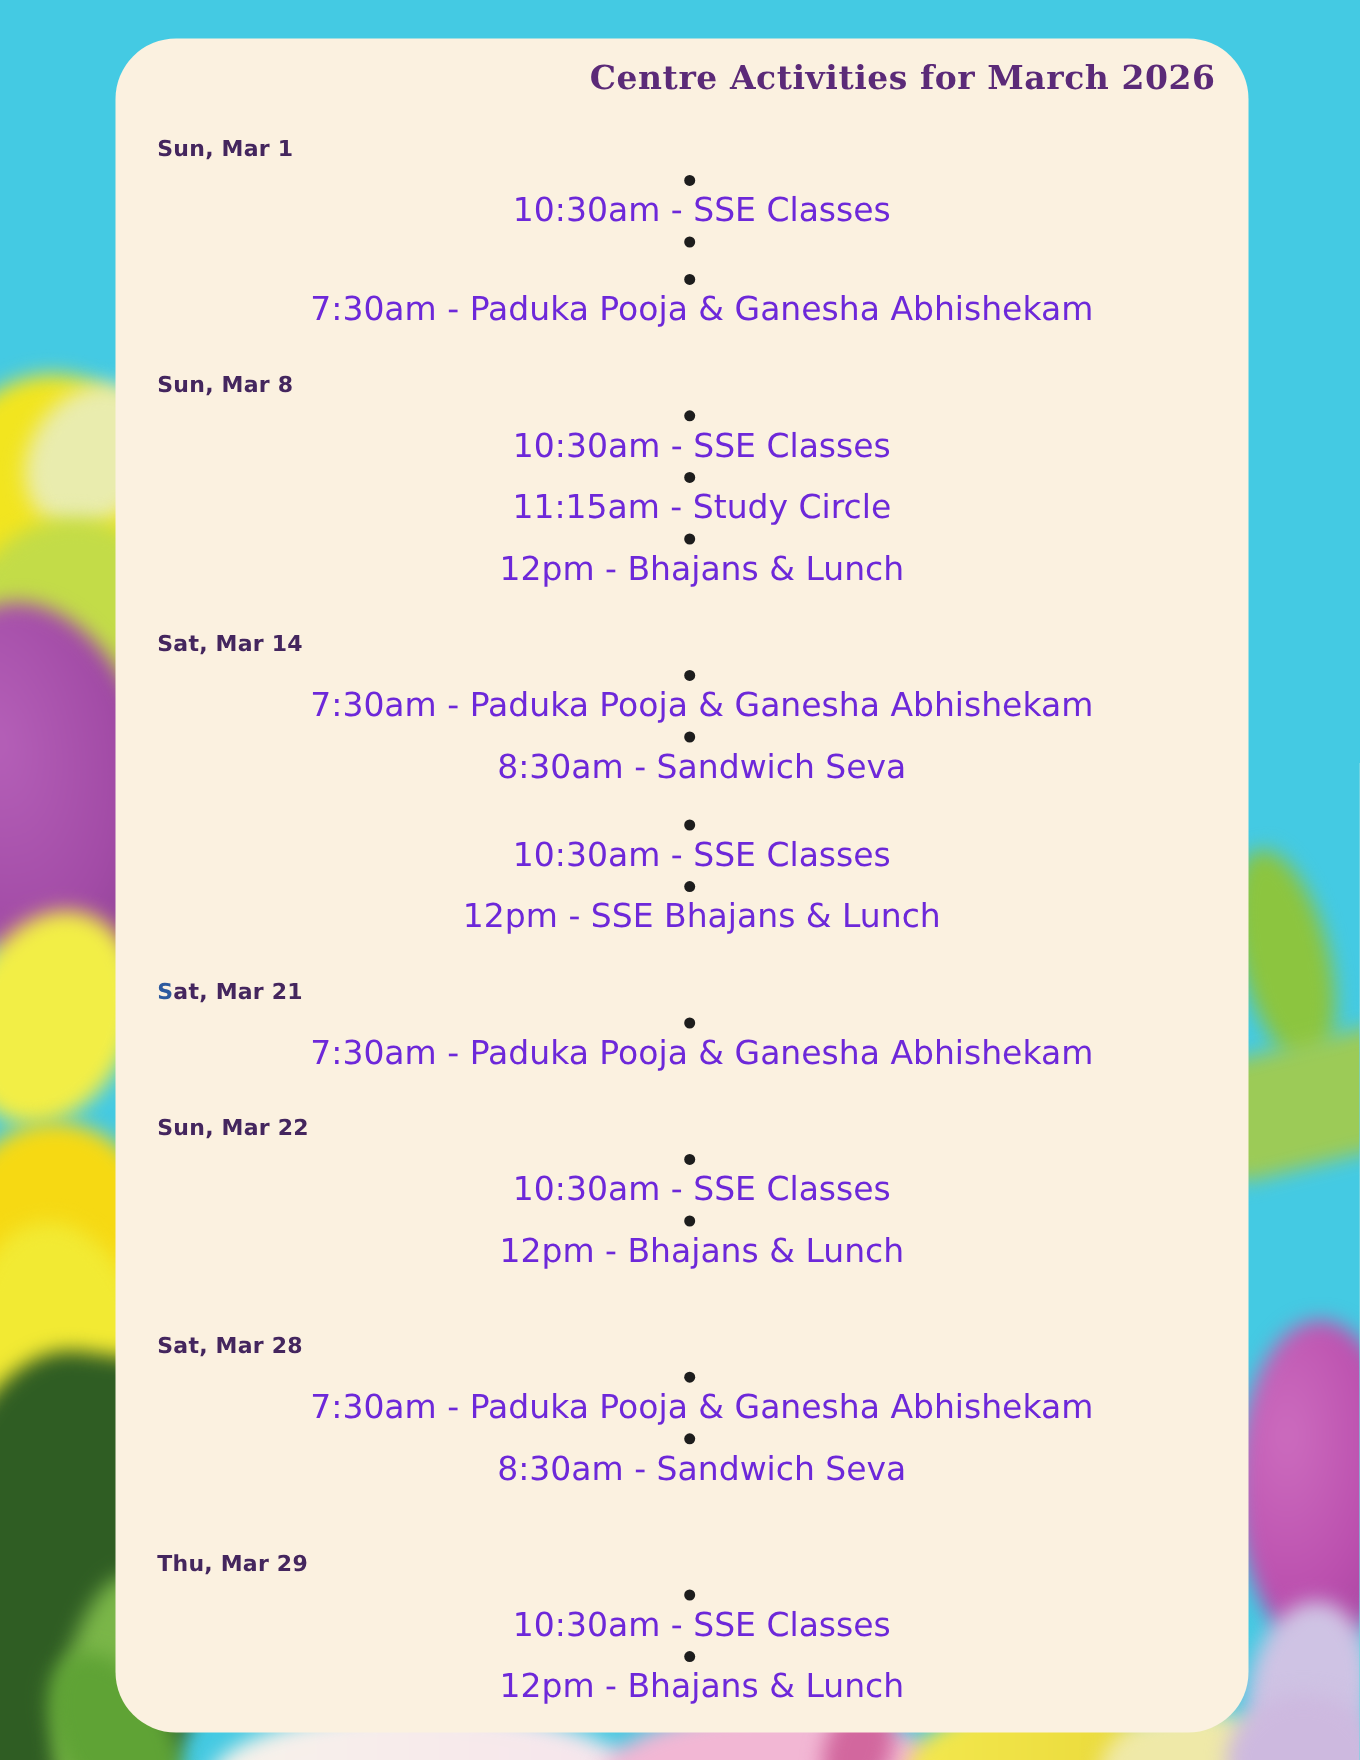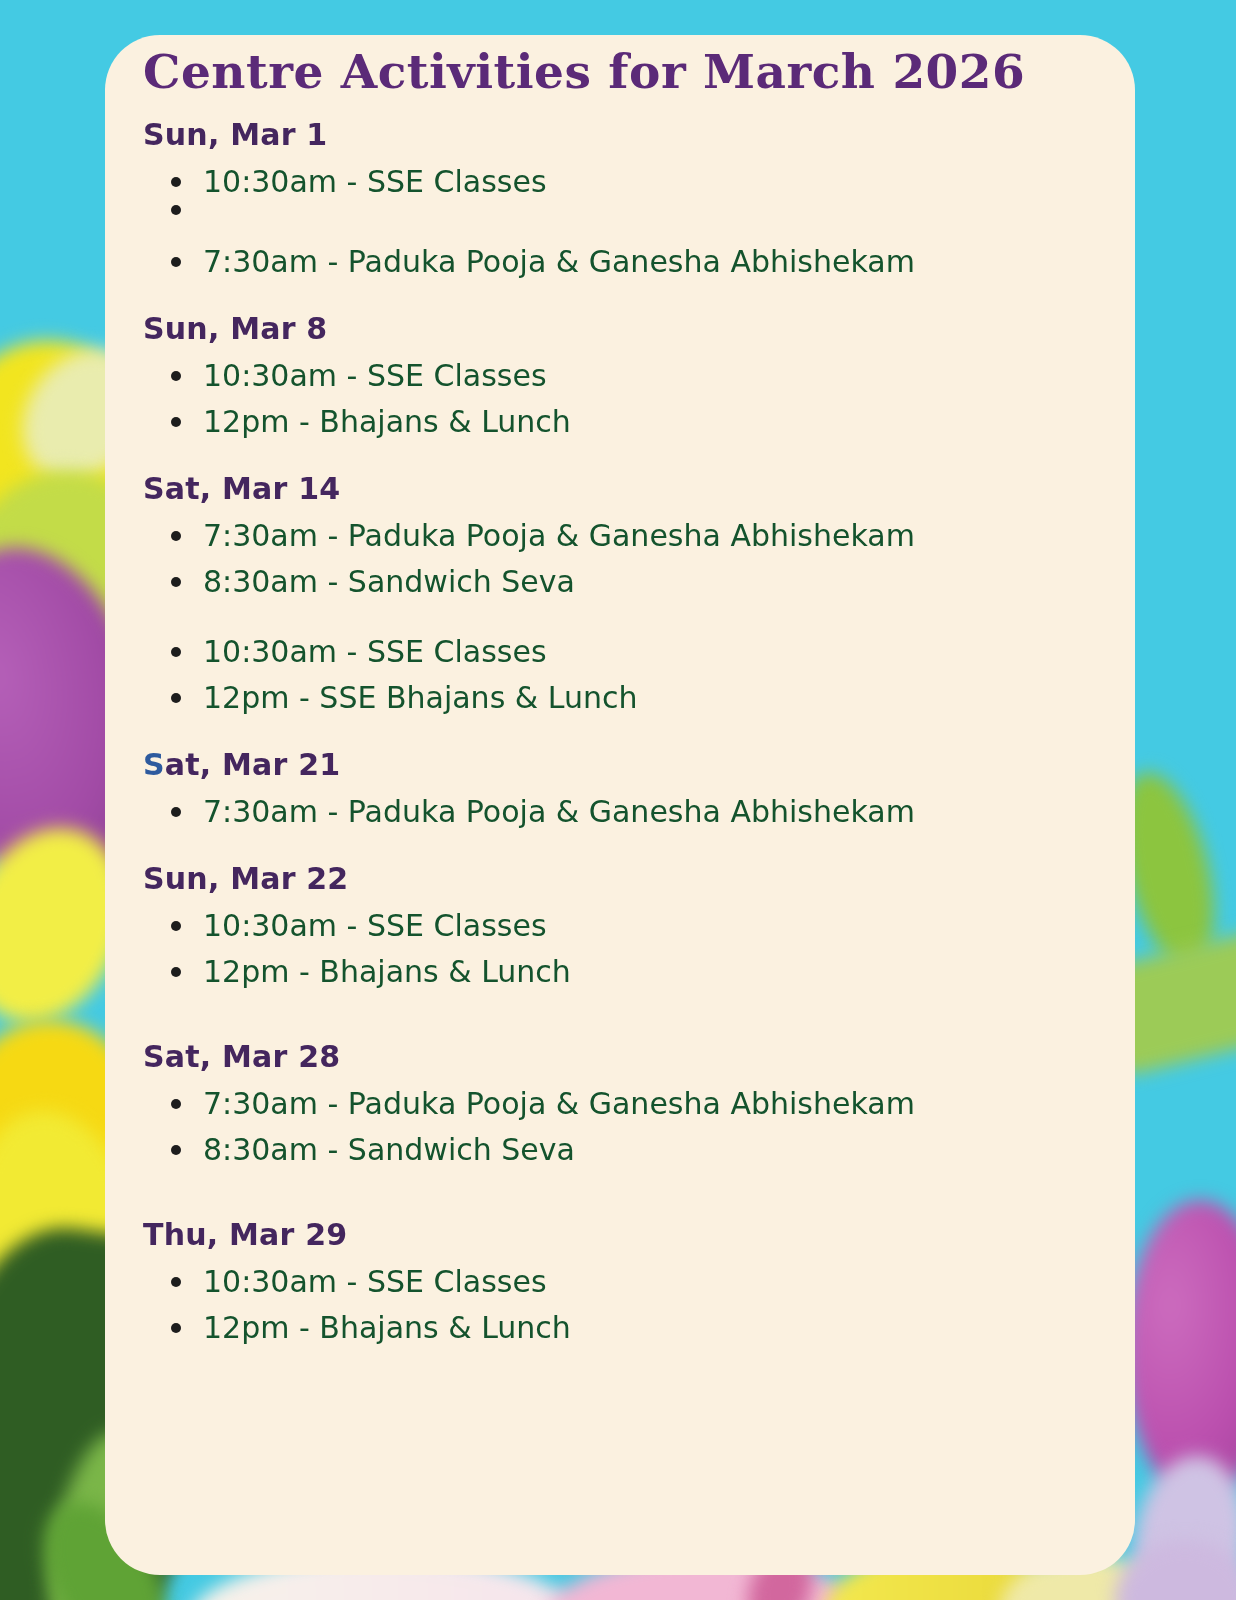--- a/index.html
+++ b/index.html
@@ -36,32 +36,32 @@
   .b-petal-paleyel-bot {left:1000px;top:1555px;width:170px;height:110px;background:#efe9a8;}
   .b-petal-lav-bot     {left:1115px;top:1540px;width:140px;height:120px;background:#cdb9df;}
   
   .card{
     position:absolute;left:105px;top:35px;width:1030px;height:1540px;
     background:#fbf1e0;border-radius:55px;box-sizing:border-box;
     padding:10px 30px 0 38px;
   }
   h1.title{
     font-family:"DejaVu Serif","Liberation Serif",serif;
-    font-weight:700;font-size:47px;line-height:54px;color:#5b2a78;
-    text-align:left;margin:0 0 16px 0;letter-spacing:0.5px;
+    font-weight:700;font-size:30px;line-height:54px;color:#5b2a78;
+    text-align:right;margin:0 0 16px 0;letter-spacing:0.5px;
   }
   section.day h2{
-    font-size:30px;font-weight:700;color:#44265e;
+    font-size:20px;font-weight:700;color:#44265e;
     margin:0;line-height:40px;letter-spacing:0.2px;
   }
   section.day.gap{margin-top:42px;}
   ul.activities{list-style:none;margin:4px 0 24px 0;padding:0 0 0 28px;}
   ul.activities li{
-    font-size:30px;line-height:46px;color:#14532d;
-    display:flex;align-items:center;
+    font-size:30px;line-height:46px;color:#6d28d9;
+    display:flex;align-items:center;flex-direction:column;
   }
   .bullet{width:10px;height:10px;border-radius:50%;background:#1d1d1d;margin-right:22px;flex:none;}
   .first-blue{color:#2d5a9e;}
 </style>
 </head>
 <body>
 
 <div class="bg">
   <div class="blob r50 b-daffodil-top"></div>
   <div class="blob r50 b-pale-petal-top"></div>
@@ -110,20 +110,24 @@
       </section>
       <section class="day">
         <h2>Sun, Mar 8</h2>
         <ul class="activities">
           <li>
             <span class="bullet"></span>
             <span>10:30am - SSE Classes</span>
           </li>
           <li>
             <span class="bullet"></span>
+            <span>11:15am - Study Circle</span>
+          </li>
+          <li>
+            <span class="bullet"></span>
             <span>12pm - Bhajans &amp; Lunch</span>
           </li>
         </ul>
       </section>
       <section class="day">
         <h2>Sat, Mar 14</h2>
         <ul class="activities">
           <li>
             <span class="bullet"></span>
             <span>7:30am - Paduka Pooja &amp; Ganesha Abhishekam</span>

